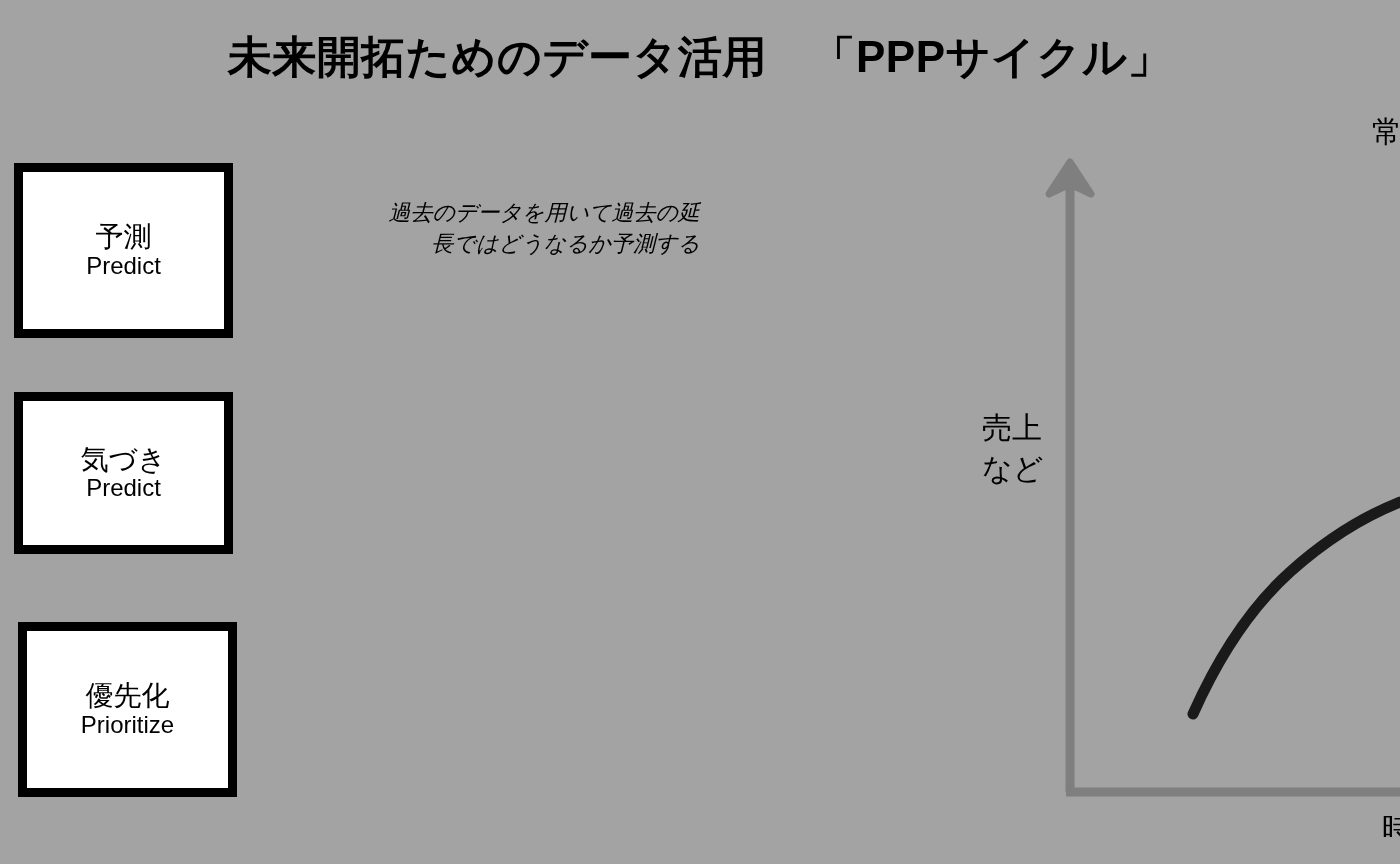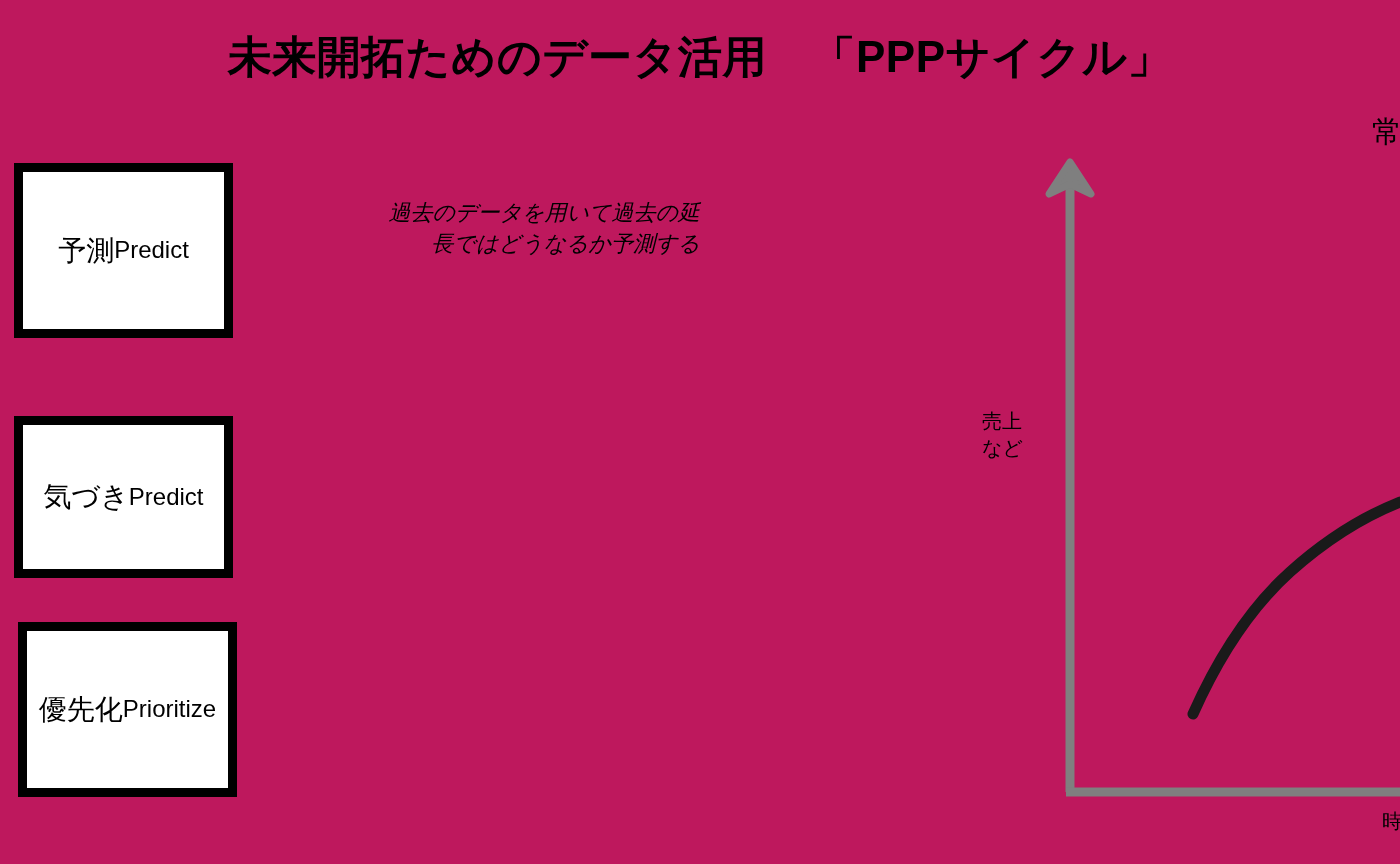--- a/index.html
+++ b/index.html
@@ -13,21 +13,21 @@
     overflow: hidden;
     font-family: "Liberation Sans", "DejaVu Sans", sans-serif;
     color: #000000;
     position: relative;
   }
   #slide {
     position: absolute;
     left: 0; top: 0;
     width: 1400px;
     height: 864px;
-    background: #be185d;
+    background: #a3a3a3;
   }
 
   
   #title {
     position: absolute;
     left: 0;
     top: 28px;
     width: 1400px;
     text-align: center;
     font-size: 44px;
@@ -38,37 +38,38 @@
   }
 
   
   .step-box {
     position: absolute;
     width: 219px;
     box-sizing: border-box;
     border: 9px solid #000000;
     background: #ffffff;
     display: flex;
+    flex-direction: column;
     align-items: center;
     justify-content: center;
   }
   .step-box .jp {
     font-size: 28px;
     line-height: 1.12;
     color: #000000;
     white-space: pre;
   }
   .step-box .en {
     font-size: 24px;
     line-height: 1.12;
     color: #000000;
     white-space: pre;
   }
   #box-predict    { left: 14px; top: 163px; height: 175px; }
-  #box-perceive   { left: 14px; top: 392px; height: 162px; margin-top: 24px; }
+  #box-perceive   { left: 14px; top: 392px; height: 162px; }
   #box-prioritize { left: 18px; top: 622px; height: 175px; }
 
   
   .desc {
     position: absolute;
     width: 430px;
     text-align: right;
     font-size: 22px;
     line-height: 1.42;
     color: #000000;
@@ -84,21 +85,21 @@
     position: absolute;
     left: 950px;
     top: 110px;
     width: 450px;
     height: 754px;
   }
   #chart svg { display: block; }
 
   .axis-label {
     position: absolute;
-    font-size: 20px;
+    font-size: 30px;
     line-height: 1.35;
     color: #000000;
     white-space: pre-line;
   }
   #y-axis-label {
     left: 982px;
     top: 408px;
     width: 80px;
     text-align: left;
   }

